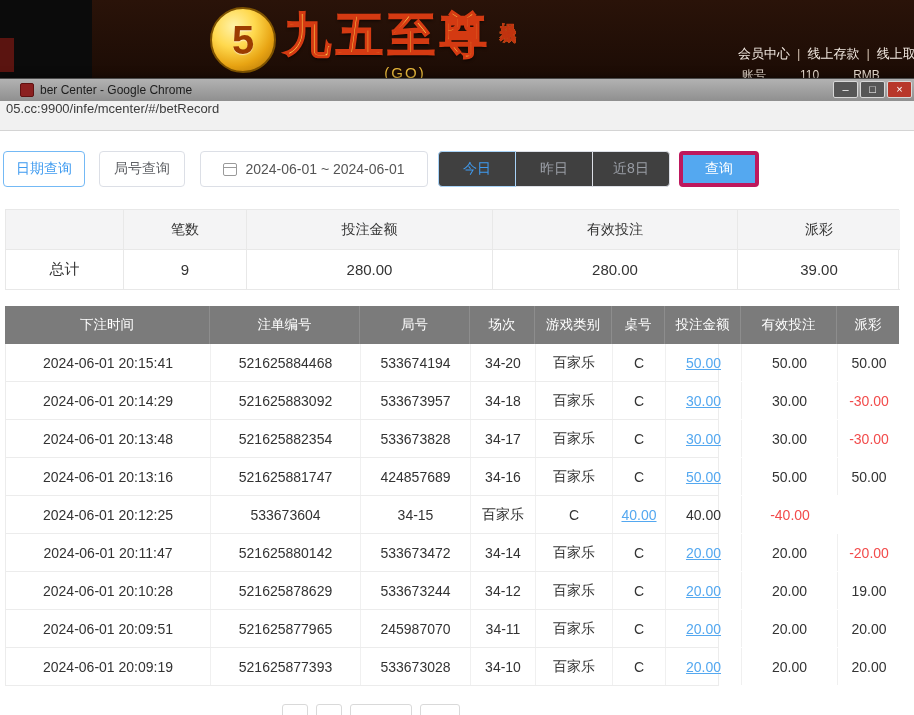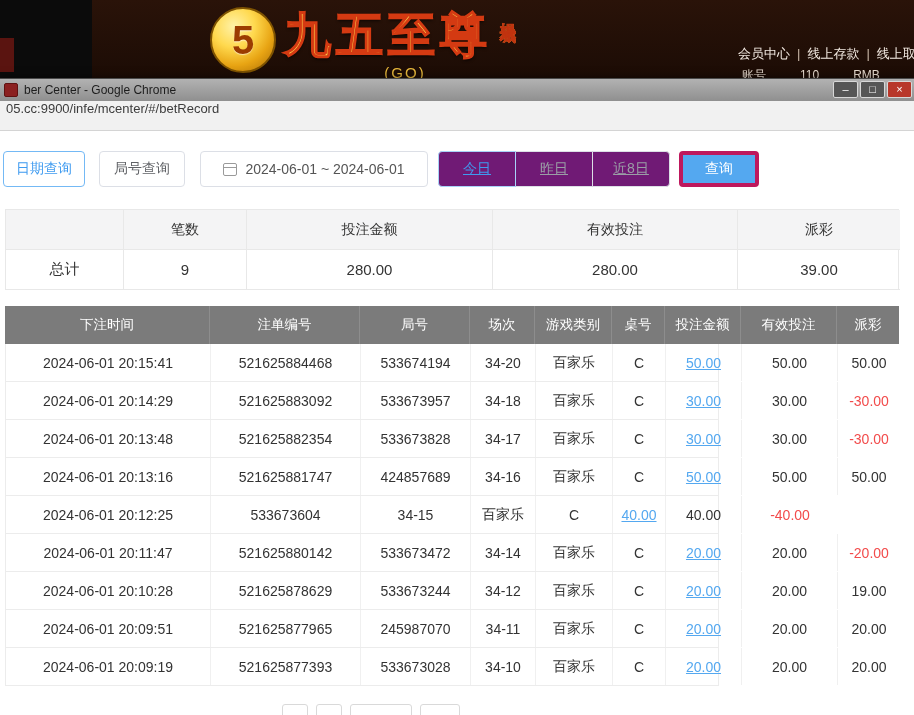--- a/index.html
+++ b/index.html
@@ -29,21 +29,21 @@
                   color:#f2e9e1; font-size:13px; }
   .banner-links .sep { color:#cbb9a9; margin:0 7px; }
   .banner-account { position:absolute; left:742px; top:67px; white-space:nowrap;
                     color:#e8dcd0; font-size:12px; }
   .banner-account span { margin-right:34px; }
 
   
   .chrome-window { position:absolute; left:0; top:78px; width:914px; height:637px; background:#fff;
                    border-top:1px solid #4a4a4a; box-shadow:0 0 8px rgba(0,0,0,.5); }
   .titlebar { height:22px; background:linear-gradient(180deg,#b2b2b2,#8f8f8f);
-              display:flex; align-items:center; padding-left:4px; position:relative; }
+              display:flex; align-items:center; padding-left:20px; position:relative; }
   .favicon { width:14px; height:14px; border-radius:2px; background:#8b2020;
              border:1px solid #601111; margin-right:6px; flex:0 0 auto; }
   .win-title { font-size:12px; color:#1d1d1d; }
   .win-buttons { position:absolute; right:2px; top:2px; display:flex; }
   .win-btn { width:25px; height:17px; margin-left:2px; background:#565656; border:1px solid #d8d8d8;
              color:#fff; font-size:11px; line-height:15px; text-align:center; border-radius:2px; }
   .win-btn.close { background:#b8372a; }
 
   .urlbar { height:30px; background:#f1f1f1; border-bottom:1px solid #d4d4d4;
             display:flex; align-items:flex-start; padding-left:6px; font-size:13px; color:#3c3c3c; }
@@ -55,22 +55,22 @@
   .btn { height:36px; border-radius:4px; background:#fff; font-size:14px; cursor:pointer;
          display:flex; align-items:center; justify-content:center; }
   .btn-blue-outline { width:82px; border:1px solid #74b9f5; color:#3f9bf0; }
   .btn-gray-outline { width:86px; border:1px solid #dcdfe6; color:#606266; margin-left:14px; }
   .datepicker { width:228px; height:36px; margin-left:15px; border:1px solid #dcdfe6; border-radius:4px;
                 display:flex; align-items:center; justify-content:center; gap:8px;
                 color:#555; font-size:14px; cursor:pointer; }
   .cal-icon { width:14px; height:13px; border:1px solid #9a9a9a; border-radius:2px; position:relative; }
   .cal-icon::before { content:""; position:absolute; left:0; right:0; top:3px; border-top:1px solid #9a9a9a; }
   .seg-group { display:flex; margin-left:10px; }
-  .seg { width:78px; height:36px; border:1px solid #dcdfe6; background:#701a75; color:#9a9ea6;
-         font-size:14px; display:flex; align-items:center; justify-content:center; cursor:pointer;text-decoration:underline; }
+  .seg { width:78px; height:36px; border:1px solid #dcdfe6; background:#404040; color:#9a9ea6;
+         font-size:14px; display:flex; align-items:center; justify-content:center; cursor:pointer; }
   .seg + .seg { margin-left:-1px; }
   .seg.first { border-radius:4px 0 0 4px; }
   .seg.last { border-radius:0 4px 4px 0; }
   .seg.active { color:#3f9bf0; border-color:#a8d3f8; position:relative; z-index:1; }
   .btn-primary { width:80px; margin-left:9px; border:4px solid #be185d; background:#54a8f0; color:#fff; }
 
   
   .summary { margin:22px 0 0 5px; width:894px; border:1px solid #e8e8e8; border-bottom:none; }
   .sumrow { display:grid; grid-template-columns:118px 123px 246px 245px 162px; }
   .sumcell { height:40px; display:flex; align-items:center; justify-content:center;

